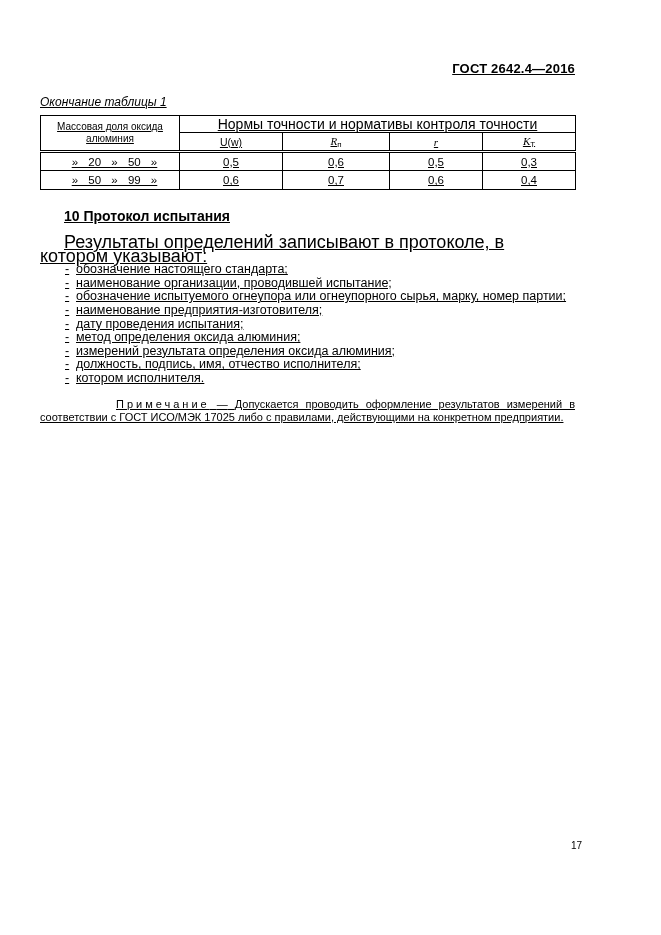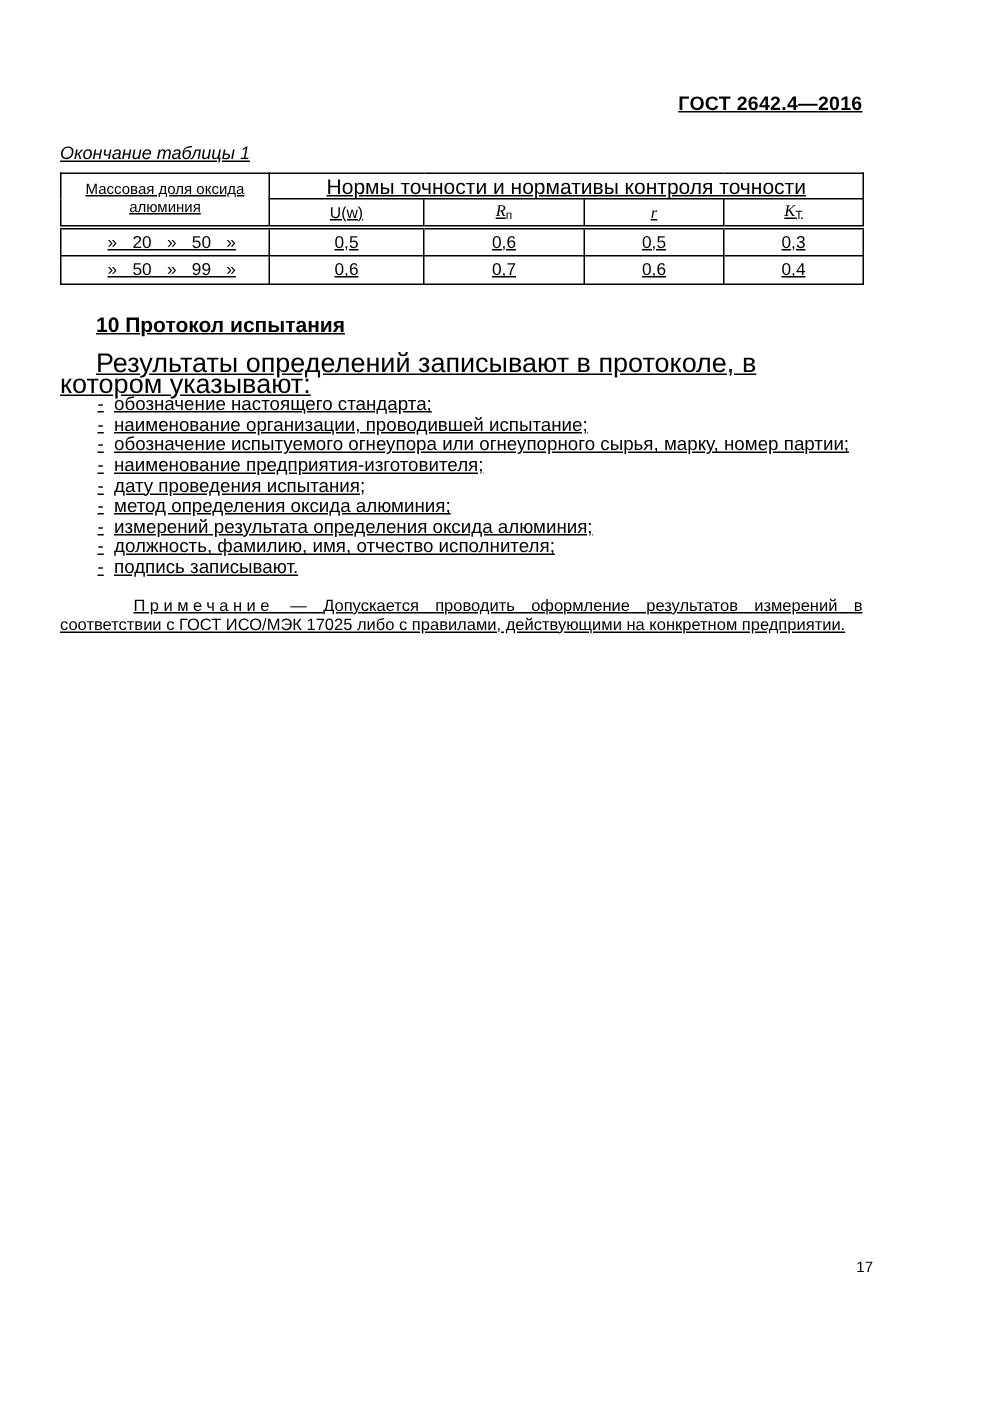--- a/index.html
+++ b/index.html
@@ -80,21 +80,21 @@
     line-height: 13.6px;
   }
   .protocol-list .marker { width: 11px; flex: 0 0 11px; }
   .note {
     margin-top: 12px;
     font-size: 11px;
     line-height: 13px;
     text-align: justify;
     text-indent: 49px;
   }
-  .note-label { letter-spacing: 3px; }
+  .note-label { letter-spacing: 3px; margin-left: 27px; }
   .page-number {
     position: absolute;
     top: 840px;
     right: 79px;
     font-size: 10px;
   }
 </style>
 </head>
 <body>
 
@@ -170,25 +170,25 @@
     <div class="li">
         <span class="marker">-</span>
         <span class="txt">метод определения оксида алюминия;</span>
       </div>
     <div class="li">
         <span class="marker">-</span>
         <span class="txt">измерений результата определения оксида алюминия;</span>
       </div>
     <div class="li">
         <span class="marker">-</span>
-        <span class="txt">должность, фамилию, имя, отчество исполнителя;</span>
+        <span class="txt">должность, подпись, имя, отчество исполнителя;</span>
       </div>
     <div class="li">
         <span class="marker">-</span>
-        <span class="txt">подпись записывают.</span>
+        <span class="txt">котором исполнителя.</span>
       </div>
   </div>
 
   <p class="note">
     <span class="note-label">Примечание</span>
     <span class="note-dash">—</span>
     <span class="note-text">Допускается проводить оформление результатов измерений в соответствии с ГОСТ ИСО/МЭК 17025 либо с правилами, действующими на конкретном предприятии.</span>
   </p>
 
 </div>

